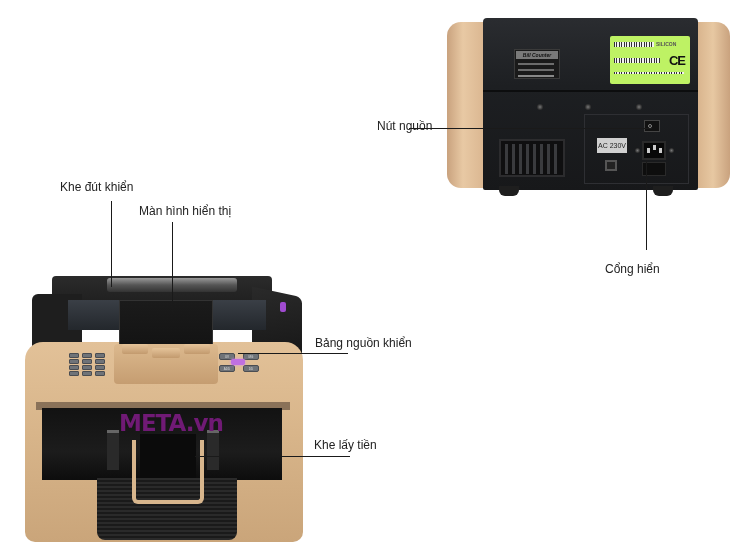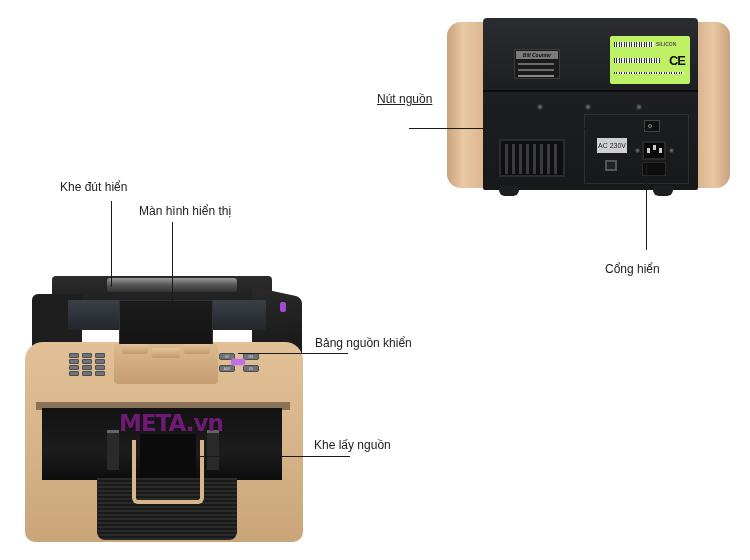--- a/index.html
+++ b/index.html
@@ -170,29 +170,29 @@
   <div class="f-slot-frame"></div>
   <div class="f-slot"></div>
   <div class="f-guide" style="left:85px;"></div>
   <div class="f-guide" style="left:185px;"></div>
   <div class="f-center-block"></div>
   <div class="f-tray"></div>
   <div class="f-tray-handle"></div>
   <div class="meta-wm">META.vn</div>
 </div>
 
-<div class="label" style="left:377px; top:92px;text-decoration:underline;">Nút nguồn</div>
+<div class="label" style="left:377px; top:119px;">Nút nguồn</div>
 <div class="hline" style="left:409px; top:128px; width:243px;"></div>
 
 <div class="vline" style="left:646px; top:160px; height:90px;"></div>
 <div class="label" style="left:605px; top:262px;">Cổng hiển</div>
 
-<div class="label" style="left:60px; top:180px;">Khe đút hiển</div>
+<div class="label" style="left:60px; top:180px;">Khe đút khiển</div>
 <div class="vline" style="left:111px; top:201px; height:86px;"></div>
 
 <div class="label" style="left:139px; top:204px;">Màn hình hiển thị</div>
 <div class="vline" style="left:172px; top:222px; height:90px;"></div>
 
 <div class="label" style="left:315px; top:336px;">Bảng nguồn khiển</div>
 <div class="hline" style="left:238px; top:353px; width:110px;"></div>
 
-<div class="label" style="left:314px; top:438px;">Khe lấy nguồn</div>
+<div class="label" style="left:314px; top:438px;">Khe lấy tiền</div>
 <div class="hline" style="left:195px; top:456px; width:155px;"></div>
 
 </body></html>

